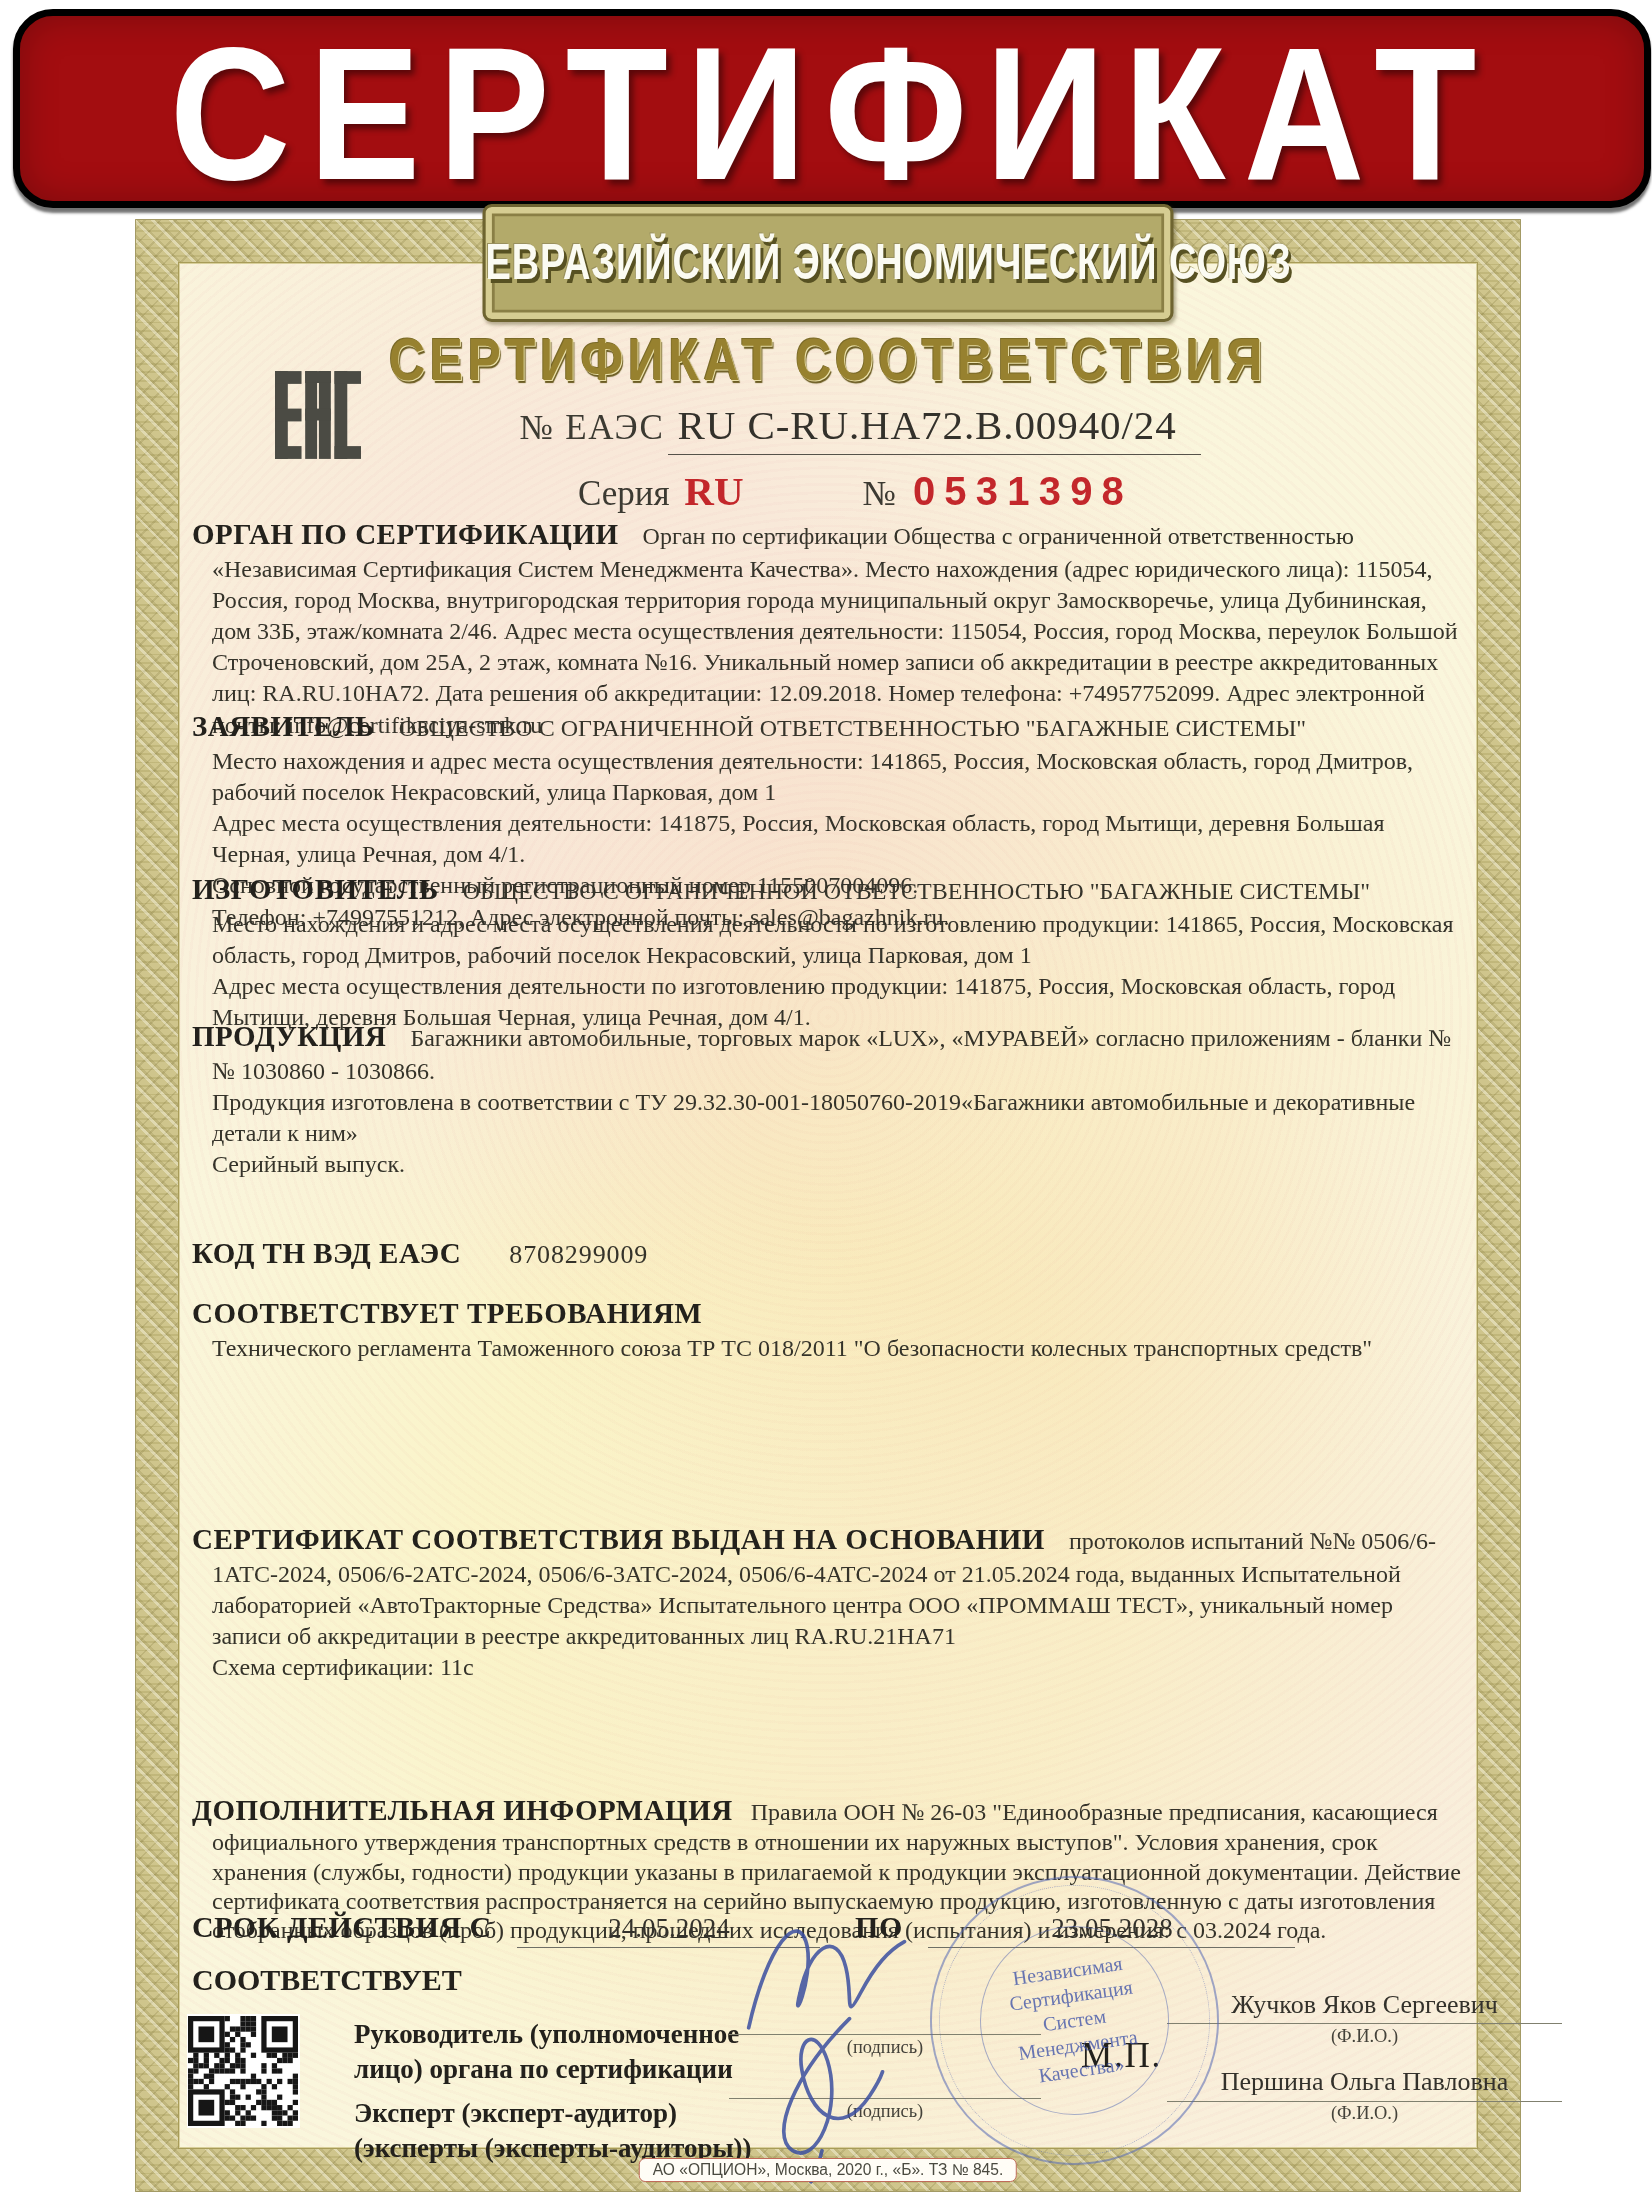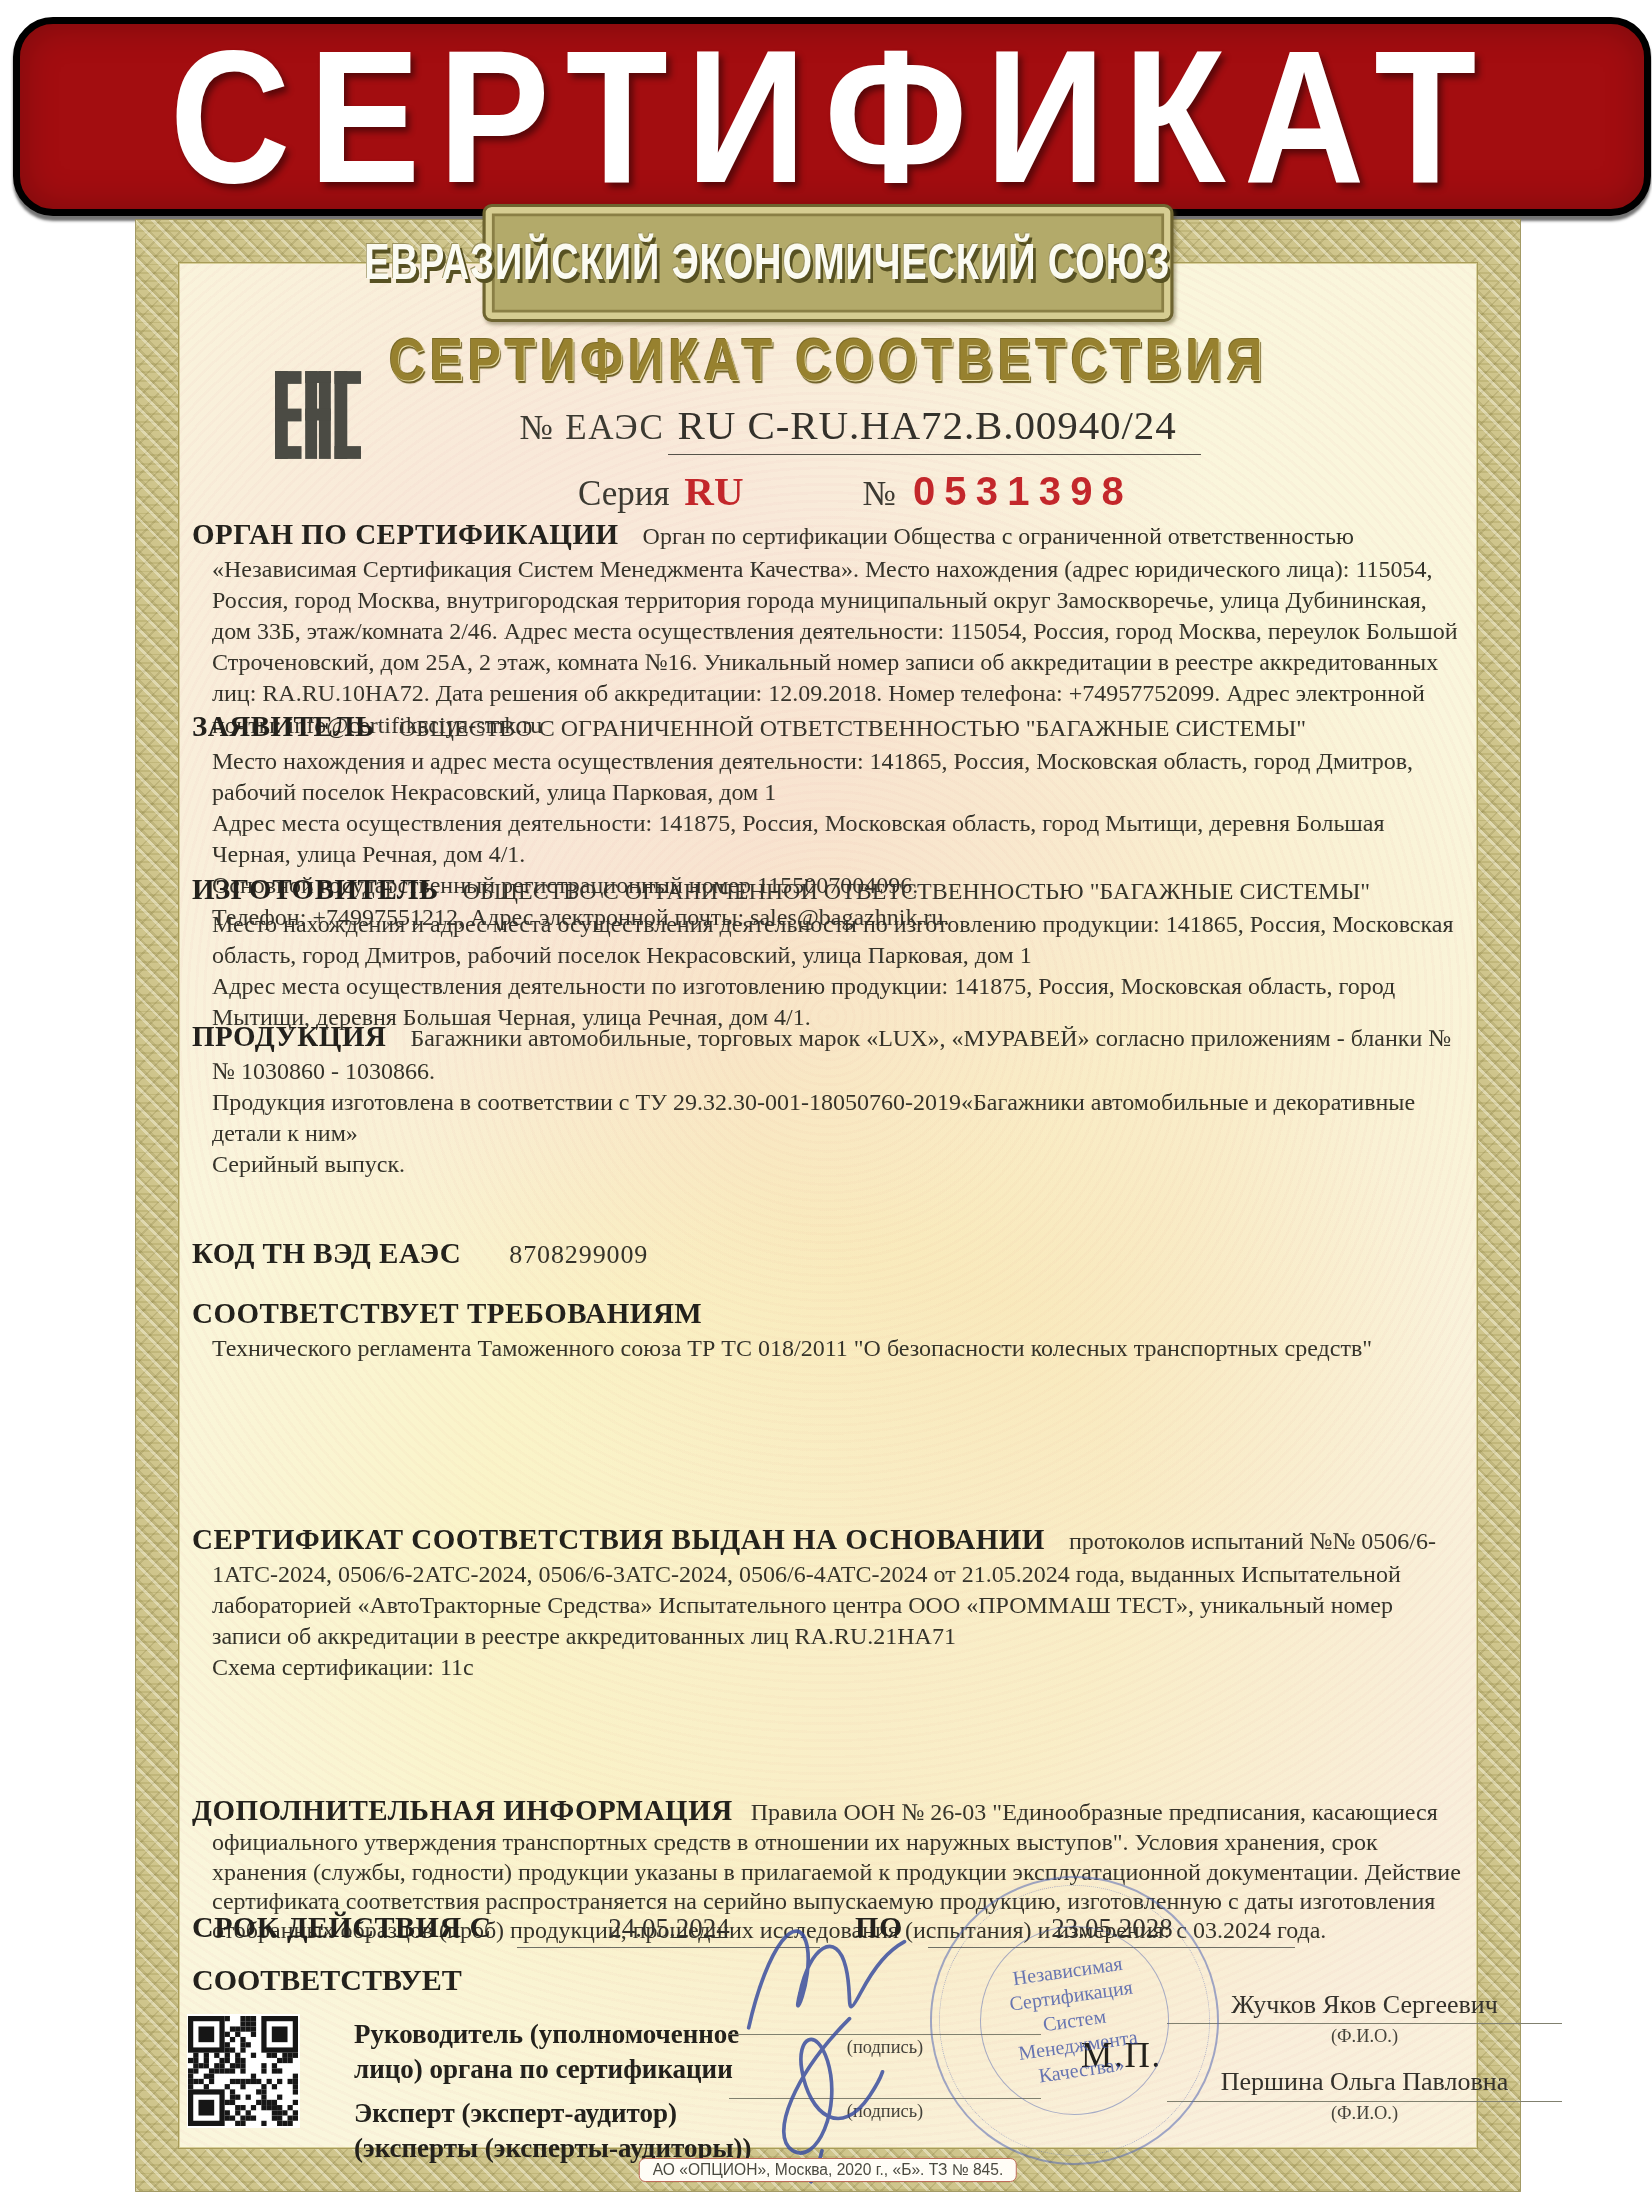--- a/index.html
+++ b/index.html
@@ -2,22 +2,22 @@
 <html style="font-size:14.7px"><head>
 <meta charset="utf-8">
 <style>
   html,body{margin:0;padding:0;}
   .page{position:relative;width:1653px;height:2204px;background:#ffffff;overflow:hidden;
         font-family:"Liberation Serif", serif;color:#343228;}
 
   
   .banner{position:absolute;left:13px;top:9.2px;width:1624px;height:185px;
           background:#A30D10;border:7.3px solid #000;border-radius:40px;
-          display:flex;align-items:center;justify-content:center;
-          box-shadow:0 4.6px 2.8px rgba(0,0,0,.55), inset 0 0 37px rgba(0,0,0,.25);margin-top:8px;}
+          display:flex;align-items:flex-end;justify-content:center;
+          box-shadow:0 4.6px 2.8px rgba(0,0,0,.55), inset 0 0 37px rgba(0,0,0,.25);}
   .banner-text{font-family:"Liberation Sans", sans-serif;font-weight:bold;font-size:152px;
           color:#fff;letter-spacing:16.5px;transform:scale(1.1,1.24);transform-origin:center;
           text-shadow:3.7px 4.6px 5.5px rgba(0,0,0,.45);white-space:nowrap;}
 
   
   .cert{position:absolute;left:136px;top:220px;width:1384px;height:1971px;
         background-color:#cfc58c;
         background-image:
           repeating-linear-gradient(45deg, rgba(255,255,245,.35) 0 2.8px, rgba(120,110,50,.18) 2.8px 5.5px, transparent 5.5px 13px),
           repeating-linear-gradient(-45deg, rgba(120,110,50,.20) 0 1.8px, transparent 1.8px 11px),
@@ -29,21 +29,21 @@
           radial-gradient(circle at 62% 42%, rgba(245,195,130,.16) 0 18%, transparent 42%),
           radial-gradient(circle at 48% 68%, rgba(250,235,130,.22) 0 22%, transparent 48%),
           radial-gradient(circle at 75% 80%, rgba(242,190,210,.14) 0 16%, transparent 40%),
           repeating-radial-gradient(circle at 50% 40%, rgba(205,80,110,.030) 0 2.8px, transparent 2.8px 8.3px);
         border:1.8px solid #a89c58;box-shadow:inset 0 0 0 0.9px #d8cf9a;}
 
   
   .plaque{position:absolute;left:50%;top:-16.5px;transform:translateX(-50%);
         width:685px;height:112px;background:#b3aa6a;border:3.7px solid #6e6430;border-radius:9.2px;
         box-shadow:inset 0 0 0 6.4px #d6cd92, inset 0 0 0 9.2px #8a7f45, 1.8px 2.8px 3.7px rgba(80,70,30,.4);
-        display:flex;align-items:center;justify-content:flex-end;z-index:5;}
+        display:flex;align-items:center;justify-content:flex-start;z-index:5;}
   .plaque-text{font-family:"Liberation Sans", sans-serif;font-weight:bold;font-size:38px;
         color:#FBFBF2;letter-spacing:0.9px;transform:scaleY(1.32);white-space:nowrap;
         text-shadow:2.8px 2.8px 0 #575122, -0.9px -0.9px 0 #99905e;}
 
   
   .gold-title{position:absolute;top:68px;left:0;width:100%;text-align:center;
         font-family:"Liberation Sans", sans-serif;font-weight:bold;font-size:50px;letter-spacing:4.6px;
         color:#97812F;transform:scaleY(1.18);white-space:nowrap;
         text-shadow:0.9px 0.9px 0 #e9dfa8, 1.8px 2.8px 0.9px #6b5c22, -0.9px -0.9px 0 #7a6a28;}
 

